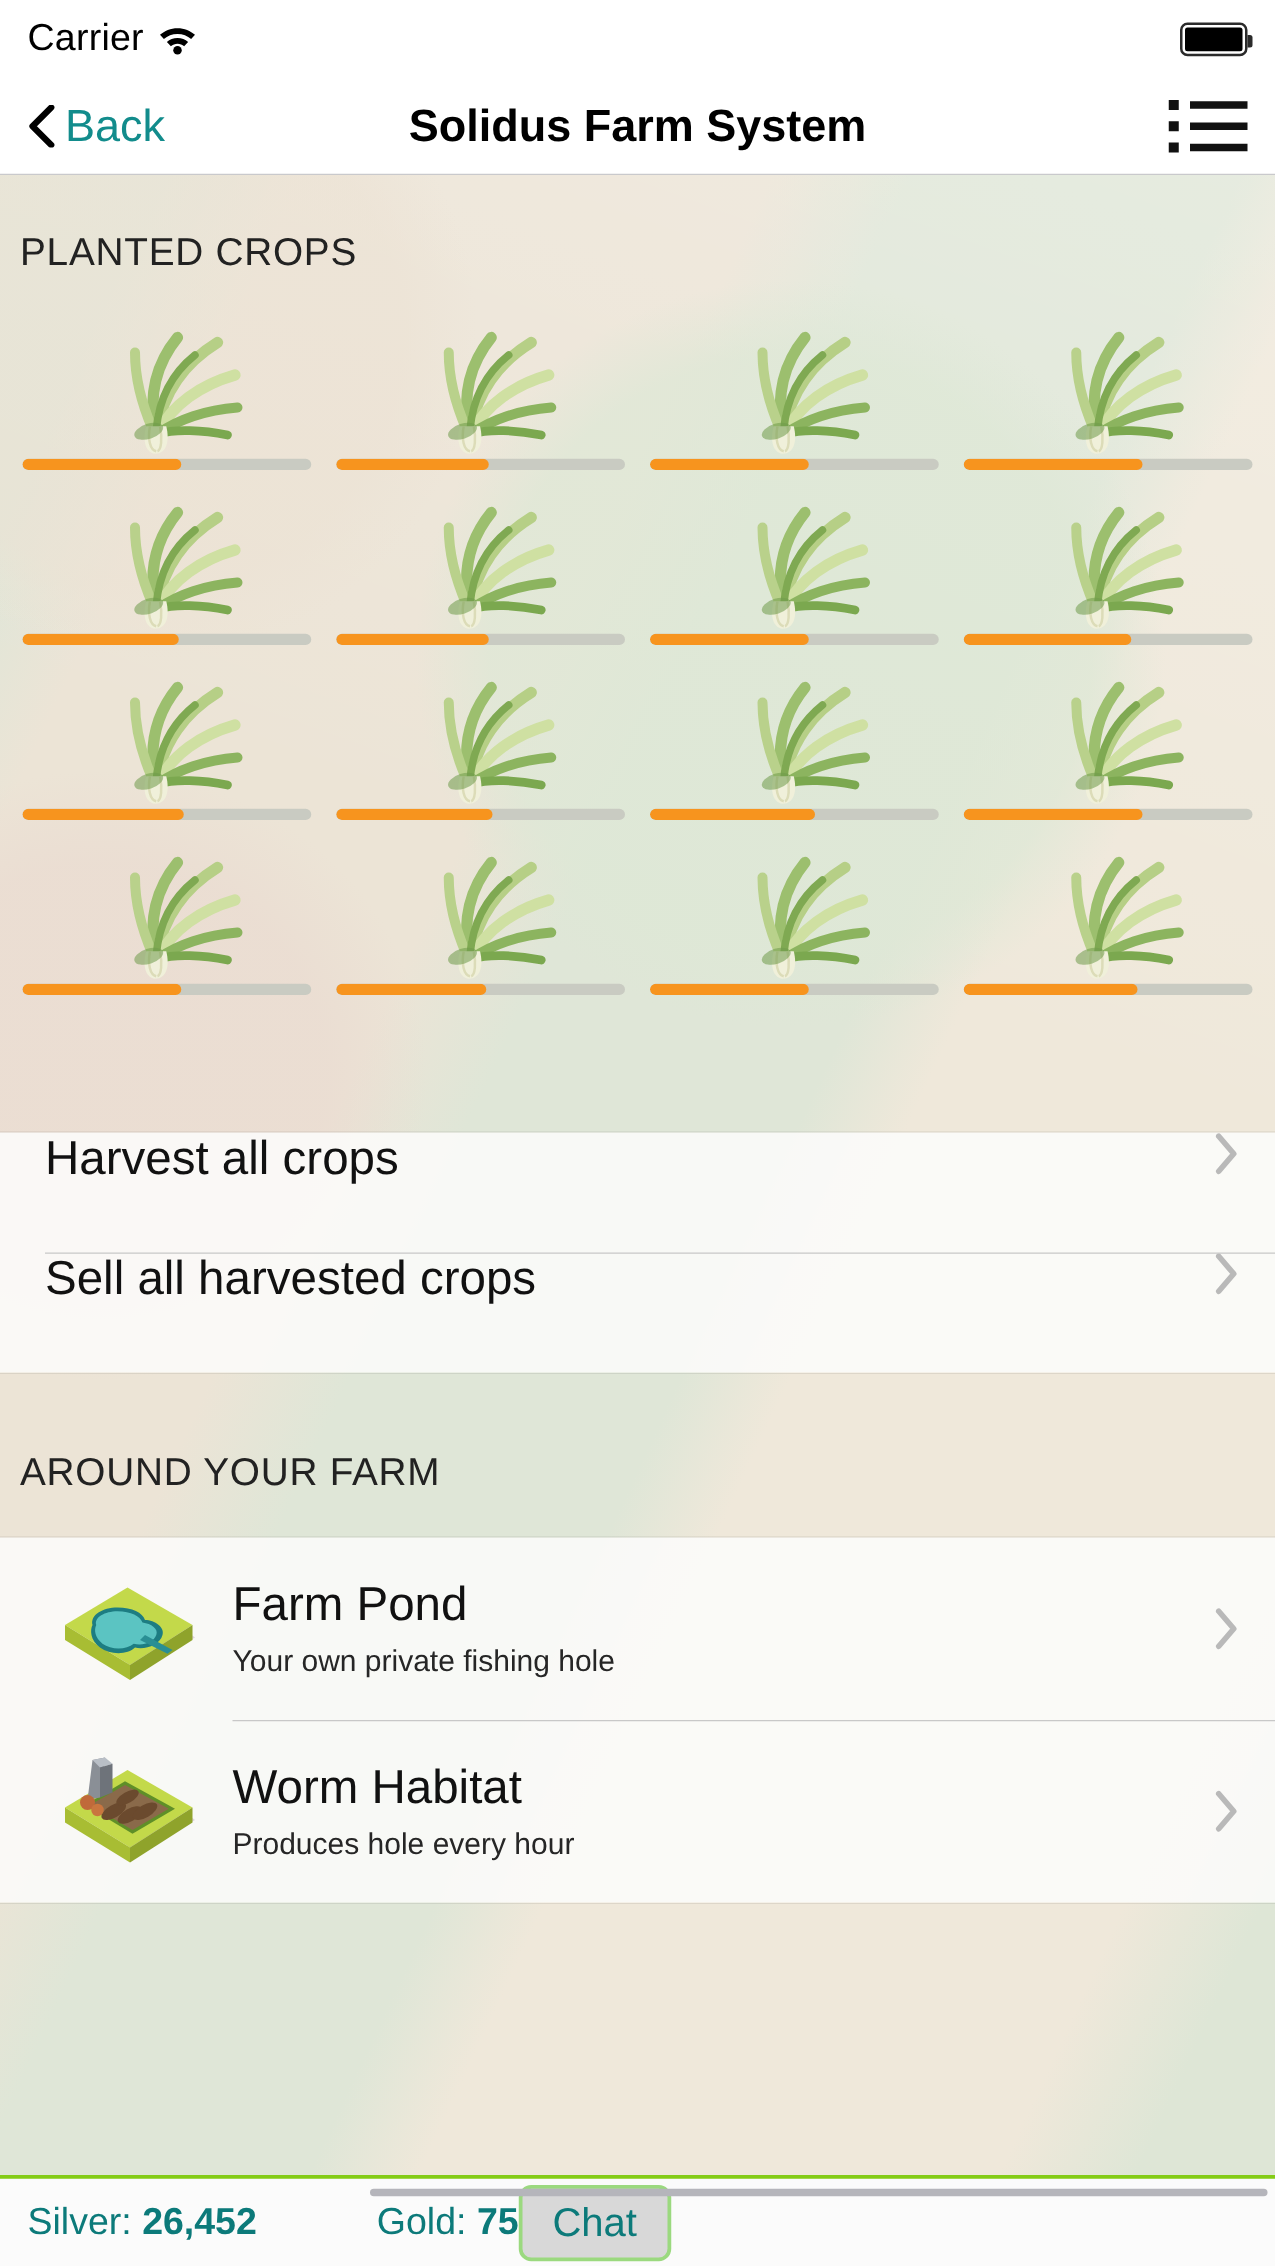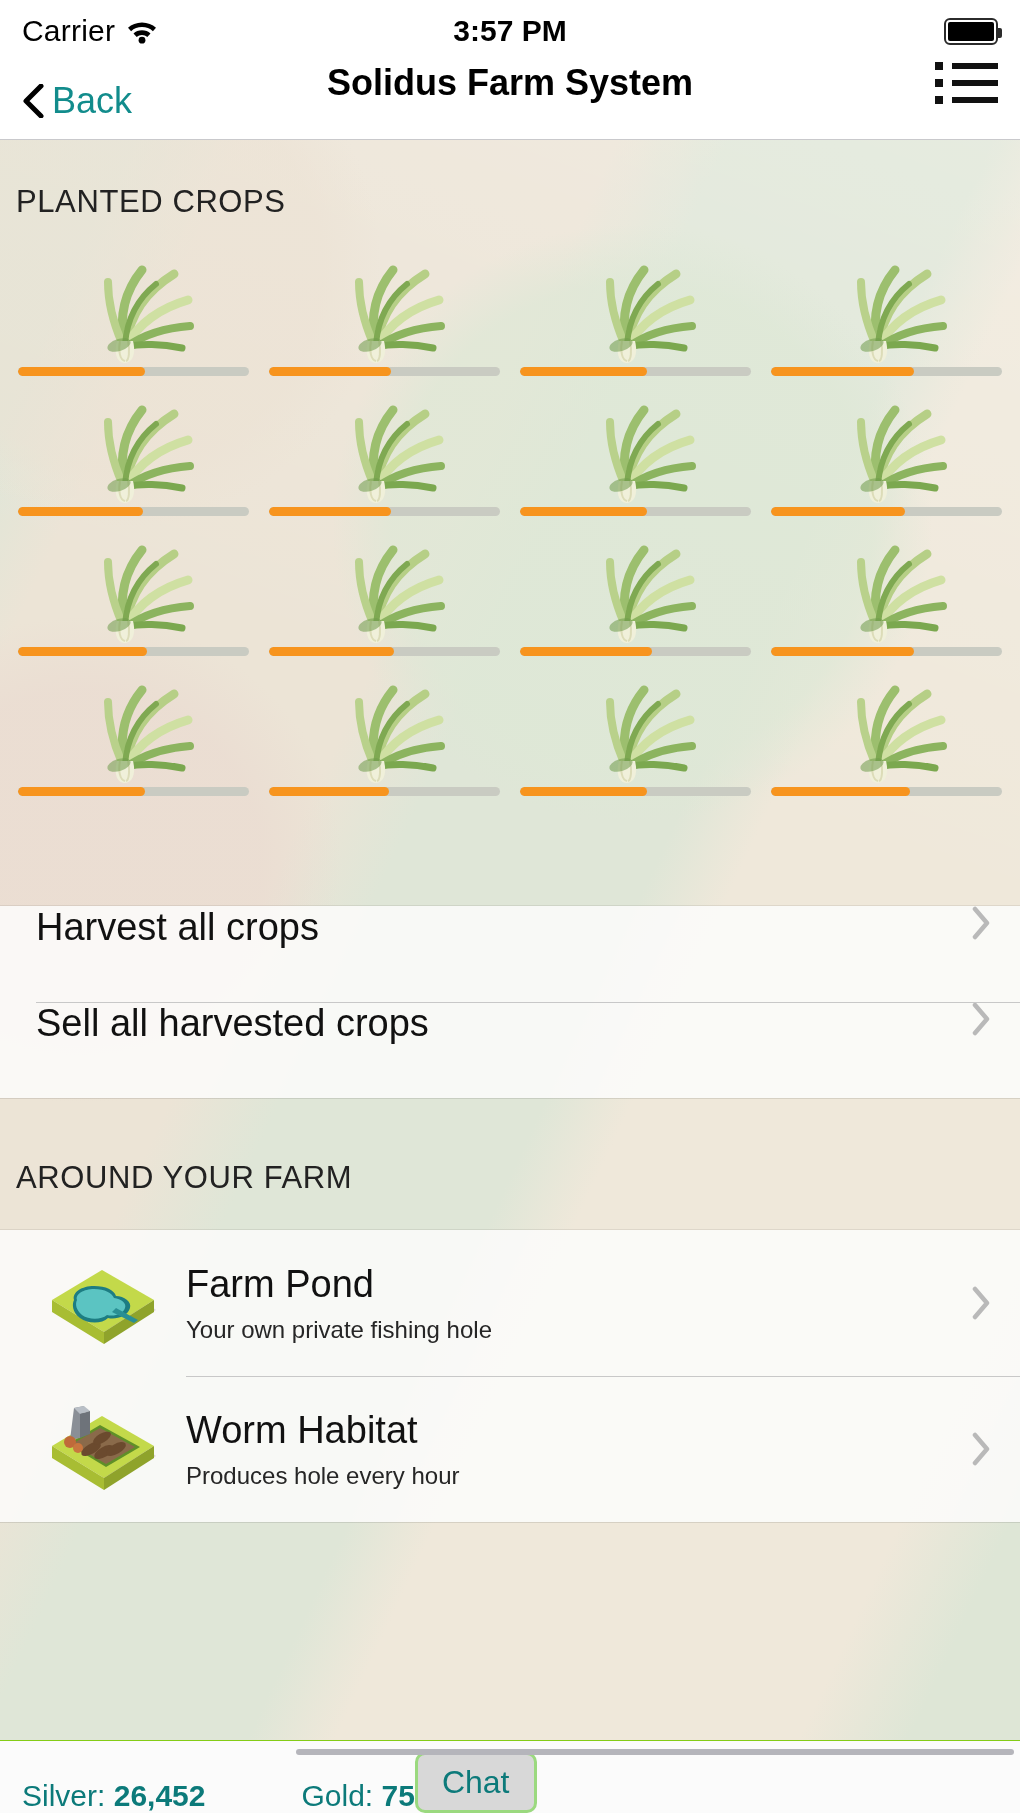--- a/index.html
+++ b/index.html
@@ -31,21 +31,21 @@
   }
   .battery::after {
     content: ""; position: absolute; right: -6px; top: 8px;
     width: 4px; height: 10px; background: #2b2b2b; border-radius: 0 2px 2px 0;
   }
   .battery i { display: block; width: 100%; height: 100%; background: #000; border-radius: 2px; }
 
   
   .navbar {
     position: relative; height: 78px; background: #ffffff;
-    display: flex; padding: 0 22px;
+    display: flex; align-items: center; padding: 0 22px;
     border-bottom: 1px solid #c9c9cc;
   }
   .nav-back { display: flex; align-items: center; gap: 8px; cursor: pointer; z-index:2; }
   .chev-back { width: 22px; height: 34px; }
   .nav-back-label { font-size: 36px; color: #128c8c; }
   .nav-title {
     position: absolute; left: 0; right: 0; text-align: center;
     font-size: 36px; font-weight: bold; color: #000;
   }
   .nav-menu { margin-left: auto; z-index: 2; cursor: pointer; }
@@ -121,22 +121,22 @@
     height: 1px; background: #c8c8c8;
   }
   .farm-icon { width: 120px; height: 110px; flex: 0 0 auto; margin-right: 22px; }
   .farm-text { display: flex; flex-direction: column; gap: 10px; }
   .farm-name { font-size: 38px; color: #111; }
   .farm-desc { font-size: 24px; color: #262626; }
 
   
   .bottombar {
     position: absolute; left: 0; right: 0; bottom: 0; height: 73px;
-    background: #fbfbfb; border-top: 1px solid #84cc16;
-    display: flex; align-items: flex-end; padding: 0 22px;
+    background: #fbfbfb; border-top: 3px solid #84cc16;
+    display: flex; align-items: center; padding: 0 22px;
   }
   .coin { font-size: 30px; color: #0c7a7a; }
   .coin b { font-weight: bold; }
   .coin.silver { margin-right: 96px; }
   .btn {
     font-size: 32px; color: #0c7a7a; background: #d8d8d8;
     border: 3px solid #9bd97f; border-radius: 10px;
     padding: 9px 24px; cursor: pointer;
   }
   .btn.home { margin-left: auto; margin-right: 24px; }
@@ -154,21 +154,20 @@
     <div class="sb-left">
       <span class="sb-carrier">Carrier</span>
       <span class="wifi">
         <svg width="34" height="26" viewBox="0 0 34 26">
           <path d="M17 4.5C11.5 4.5 6.6 6.6 3 9.8l3.1 3.4C9 10.6 12.8 9.1 17 9.1s8 1.5 10.9 4.1L31 9.8C27.4 6.6 22.5 4.5 17 4.5z" fill="#000"></path>
           <path d="M17 12.3c-3.3 0-6.3 1.2-8.5 3.2l3.2 3.4c1.4-1.3 3.3-2 5.3-2s3.9.7 5.3 2l3.2-3.4c-2.2-2-5.2-3.2-8.5-3.2z" fill="#000"></path>
           <circle cx="17" cy="22.2" r="3.4" fill="#000"></circle>
         </svg>
       </span>
     </div>
-    <div class="sb-time">3:57 PM</div>
     <div class="sb-right">
       <span class="battery">
           <i></i>
         </span>
     </div>
   </div>
 
   <div class="navbar">
     <div class="nav-back">
       <span class="chev-back">

